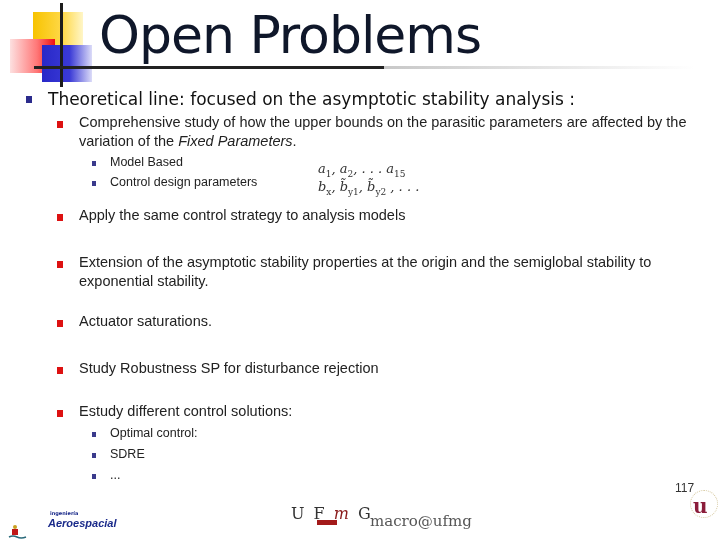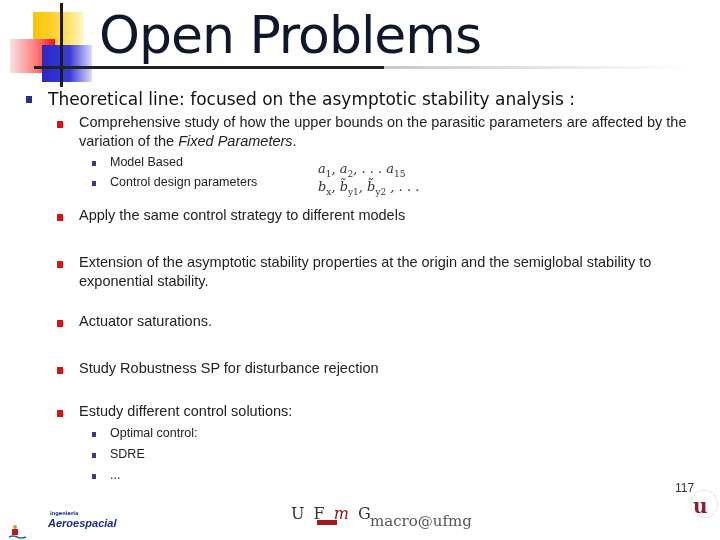--- a/index.html
+++ b/index.html
@@ -57,21 +57,21 @@
 
 <div class="b3" style="top:161px"></div>
 <div class="l3" style="top:154px">Model Based</div>
 <div class="math" style="top:161px">a<sub>1</sub>, a<sub>2</sub>, . . . a<sub>15</sub></div>
 
 <div class="b3" style="top:181px"></div>
 <div class="l3" style="top:174px">Control design parameters</div>
 <div class="math" style="top:179px">b<sub>x</sub>, b̃<sub>y1</sub>, b̃<sub>y2</sub> , . . .</div>
 
 <div class="b2" style="top:214px"></div>
-<div class="l2" style="top:206px">Apply the same control strategy to different models</div>
+<div class="l2" style="top:206px">Apply the same control strategy to analysis models</div>
 
 <div class="b2" style="top:261px"></div>
 <div class="l2" style="top:253px">Extension of the asymptotic stability properties at the origin and the semiglobal stability to exponential stability.</div>
 
 <div class="b2" style="top:320px"></div>
 <div class="l2" style="top:312px">Actuator saturations.</div>
 
 <div class="b2" style="top:367px"></div>
 <div class="l2" style="top:359px">Study Robustness SP for disturbance rejection</div>
 

